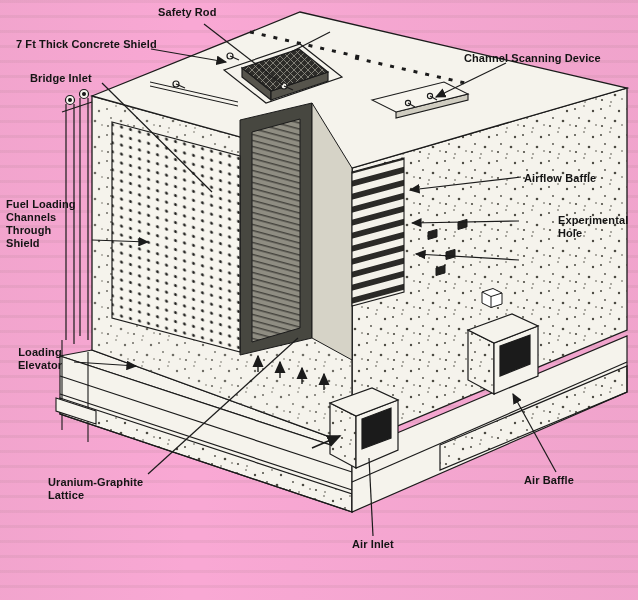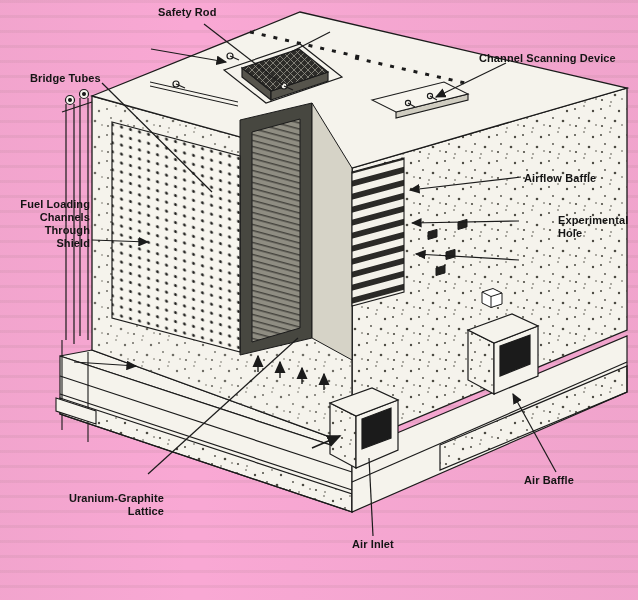--- a/index.html
+++ b/index.html
@@ -198,37 +198,40 @@
       <path d="M92,240 L148,242" marker-end="url(#arrow)"></path>
       <path d="M74,362 L136,366" marker-end="url(#arrow)"></path>
       <path d="M148,474 L298,338"></path>
       <path d="M556,472 L513,394" marker-end="url(#arrow)"></path>
       <path d="M373,536 L369,458"></path>
     </g>
   </svg>
 
   <div class="label" style="left:158px;top:6px;">Safety Rod</div>
 
-
-
-  <div class="label" style="left:464px;top:52px;margin-left:15px;">Channel Scanning Device</div>
-
-  <div class="label" style="left:30px;top:72px;">Bridge Tubes</div>
+  <div class="label" style="left:16px;top:38px;">7 Ft Thick Concrete Shield</div>
+
+
+  <div class="label" style="left:464px;top:52px;">Channel Scanning Device</div>
+
+  <div class="label" style="left:30px;top:72px;">Bridge Inlet</div>
 
   <div class="label" style="left:524px;top:172px;">Airflow Baffle</div>
 
   <div class="label" style="left:522px;top:214px;padding-left:36px;">Experimental Hole</div>
 
 
-  <div class="label" style="left:6px;top:198px;width:84px;text-align:right;">Fuel Loading
+  <div class="label" style="left:6px;top:198px;width:84px;text-align:left;">Fuel Loading
 Channels
 Through
 Shield</div>
 
-
-  <div class="label" style="left:48px;top:476px;width:116px;text-align:right;margin-top:16px;">Uranium-Graphite
+  <div class="label" style="left:8px;top:346px;width:64px;text-align:center;">Loading
+Elevator</div>
+
+  <div class="label" style="left:48px;top:476px;width:116px;text-align:left;">Uranium-Graphite
 Lattice</div>
 
   <div class="label" style="left:524px;top:474px;">Air Baffle</div>
 
   <div class="label" style="left:352px;top:538px;">Air Inlet</div>
 
 </div>
 
 </body></html>

